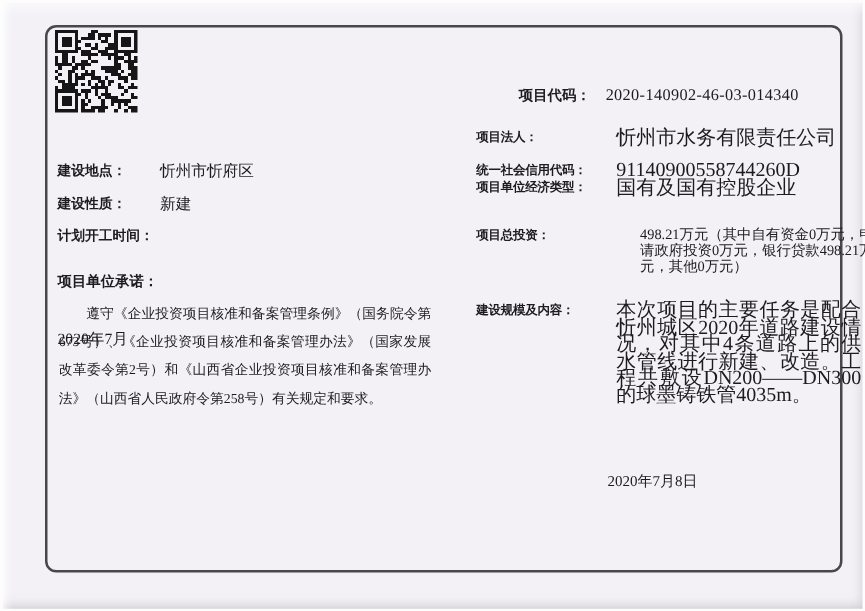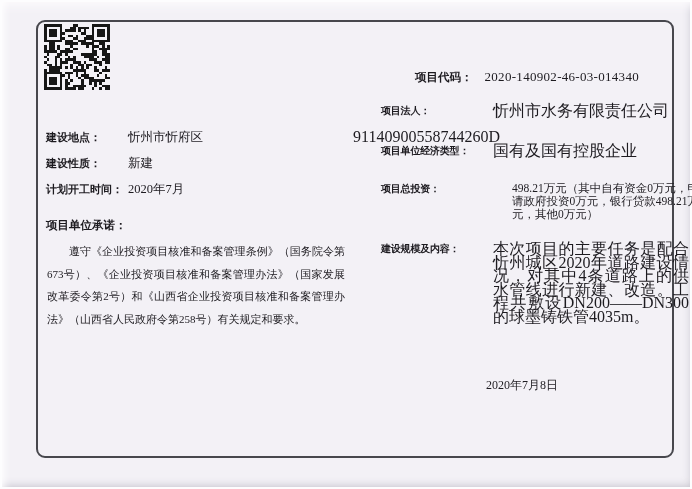--- a/index.html
+++ b/index.html
@@ -40,21 +40,21 @@
   .code-line .lbl{font-weight:bold;font-size:11.5px;}
   .code-line .val{font-size:13px;letter-spacing:.3px;margin-left:12px;}
   .row{position:absolute;display:flex;align-items:flex-start;}
   .row .flabel{font-weight:bold;flex:0 0 82px;font-size:11px;line-height:14px;
     font-family:"Liberation Sans","DejaVu Sans",sans-serif;}
   .row .fvalue{font-size:12.5px;line-height:14px;}
   .row.rcol .flabel{flex:0 0 112px;font-size:10px;letter-spacing:-.2px;margin-left:28px;}
   .row.rcol .fvalue{font-size:16px;}
   .row.invest .fvalue{font-size:11.5px;line-height:13px;width:198px;}
   .l0{left:46px;top:104px;} .l1{left:46px;top:130px;}
-  .l2{left:46px;top:156px;} .l3{left:46px;top:182px;}
+  .l2{left:46px;top:156px;} .l3{left:46px;top:182px;flex-direction:column;}
   .r0{left:353px;top:104px;} .r1{left:353px;top:130px;}
   .r2{left:353px;top:144px;} .r3{left:353px;top:182px;gap:19px;}
   .commit-label{
     position:absolute;left:46px;top:218px;
     font-weight:bold;font-size:11.5px;
     font-family:"Liberation Sans","DejaVu Sans",sans-serif;
   }
   .commit-text{
     position:absolute;left:47px;top:240px;width:298px;
     font-size:11px;line-height:22.6px;
@@ -427,20 +427,21 @@
   <div class="row l3">
     <span class="flabel">计划开工时间：</span>
     <span class="fvalue">2020年7月</span>
   </div>
 
   <div class="row rcol r0">
     <span class="flabel">项目法人：</span>
     <span class="fvalue">忻州市水务有限责任公司</span>
   </div>
   <div class="row rcol r1">
+    <span class="flabel">统一社会信用代码：</span>
     <span class="fvalue">91140900558744260D</span>
   </div>
   <div class="row rcol r2">
     <span class="flabel">项目单位经济类型：</span>
     <span class="fvalue">国有及国有控股企业</span>
   </div>
   <div class="row rcol invest r3">
     <span class="flabel">项目总投资：</span>
     <span class="fvalue">498.21万元（其中自有资金0万元，申请政府投资0万元，银行贷款498.21万元，其他0万元）</span>
   </div>

